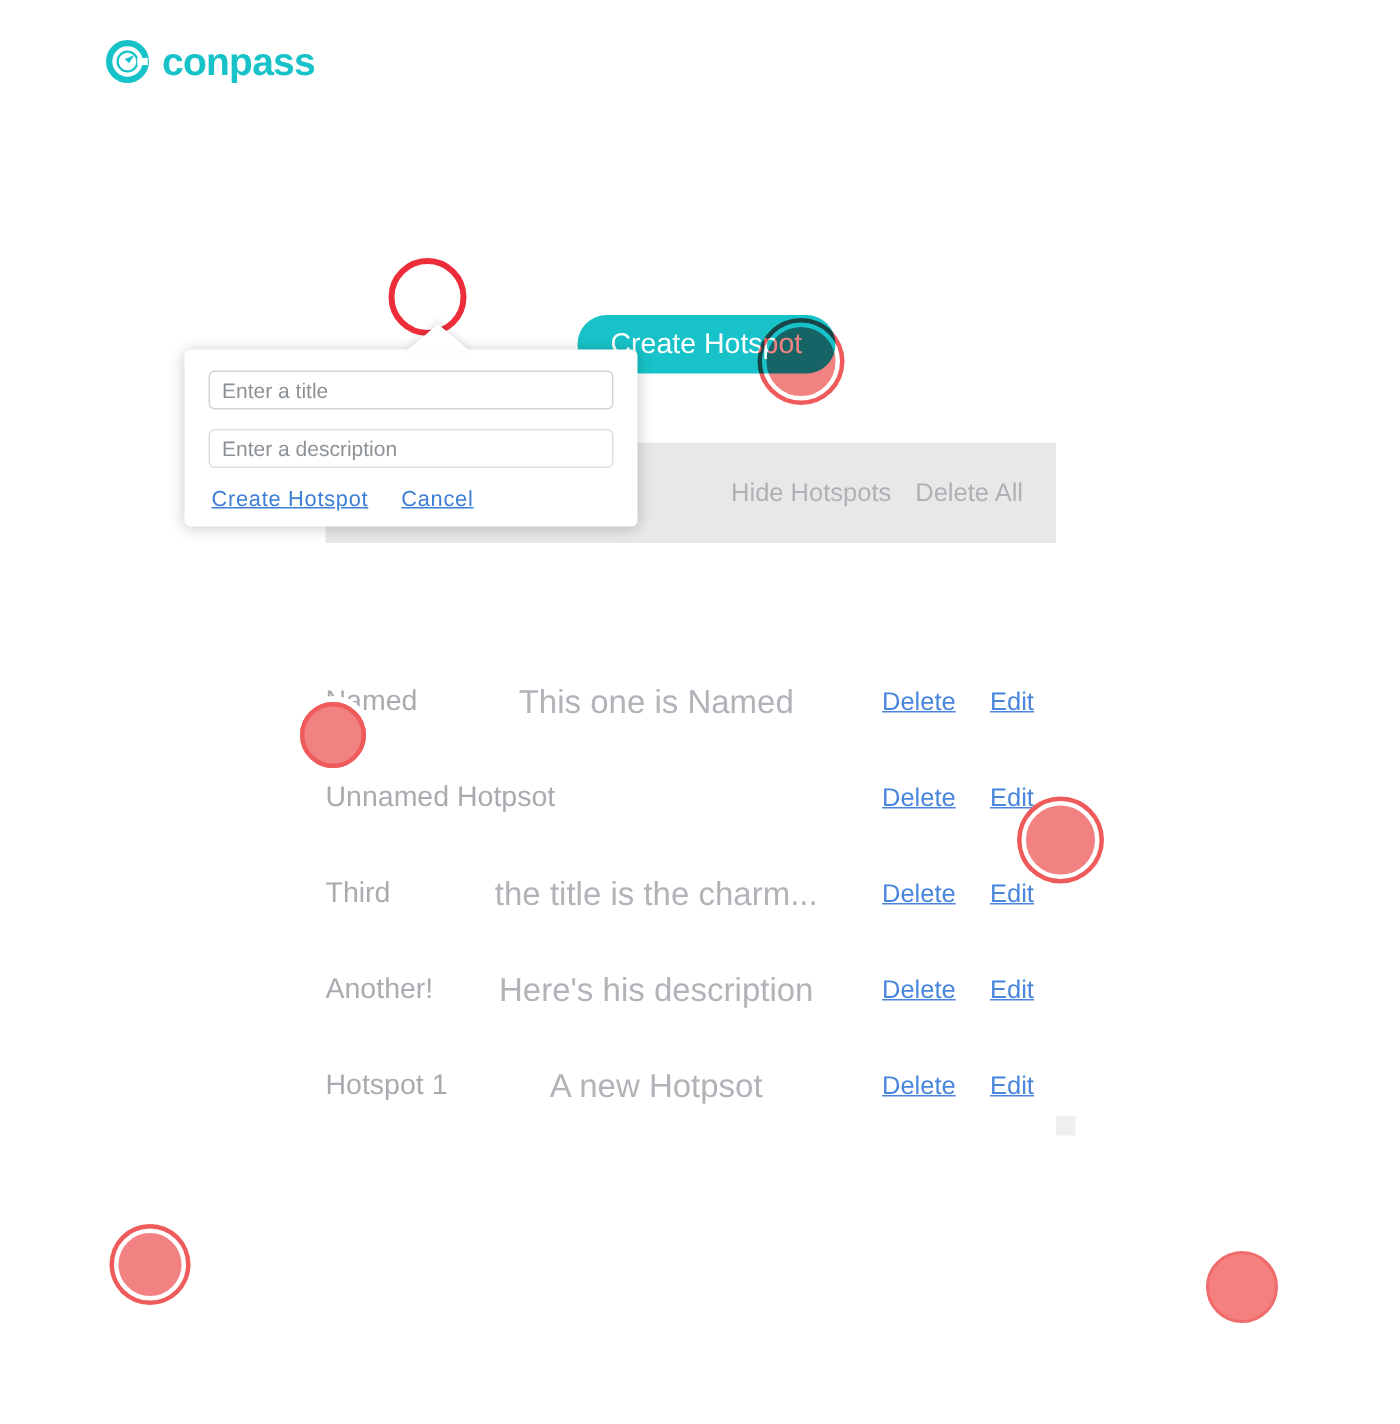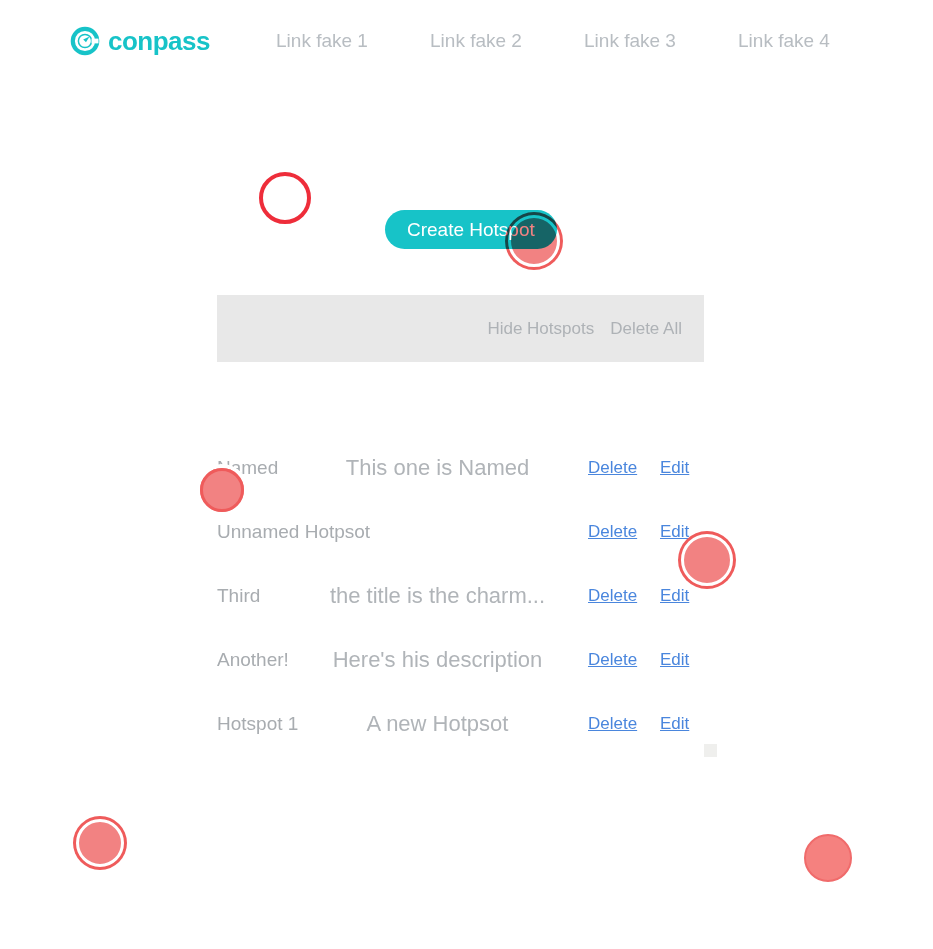--- a/index.html
+++ b/index.html
@@ -264,37 +264,39 @@
     <span class="brand-mark">
       <svg viewBox="0 0 30 30" width="30" height="30" aria-hidden="true">
         <circle cx="15" cy="15" r="12.2" fill="none" stroke="#17c3c8" stroke-width="4.2"></circle>
         <circle cx="15" cy="15" r="6.6" fill="none" stroke="#17c3c8" stroke-width="1.5"></circle>
         <path d="M19.6 10.6 L13.2 13.4 L16.0 16.2 Z" fill="#17c3c8"></path>
         <rect x="21.5" y="12.6" width="7" height="4.8" fill="#ffffff"></rect>
       </svg>
     </span>
     <span class="brand-text">conpass</span>
   </a>
-  <nav class="nav-links">
-    <a class="nav-link" href="#">Link fake 1</a>
-    <a class="nav-link" href="#">Link fake 2</a>
-    <a class="nav-link" href="#">Link fake 3</a>
-    <a class="nav-link" href="#">Link fake 4</a>
-  </nav>
 </header>
 
 <main class="stage">
 
   <div class="toolbar-strip">
     <button class="toolbar-btn">Hide Hotspots</button>
     <button class="toolbar-btn">Delete All</button>
   </div>
 
   <button class="create-hotspot-btn">Create Hotspot</button>
 
+  <div class="hotspot-popup">
+    <input class="popup-input focused" type="text" placeholder="Enter a title" style="">
+    <input class="popup-input" type="text" placeholder="Enter a description" style="">
+    <div class="popup-actions">
+      <button class="popup-link">Create Hotspot</button>
+      <button class="popup-link">Cancel</button>
+    </div>
+  </div>
 
   <div class="hotspot-list">
     <div class="hotspot-row">
       <span class="row-title">Named</span>
       <span class="row-desc">This one is Named</span>
       <button class="row-action delete">Delete</button>
       <button class="row-action edit">Edit</button>
     </div>
     <div class="hotspot-row">
       <span class="row-title">Unnamed Hotpsot</span>

